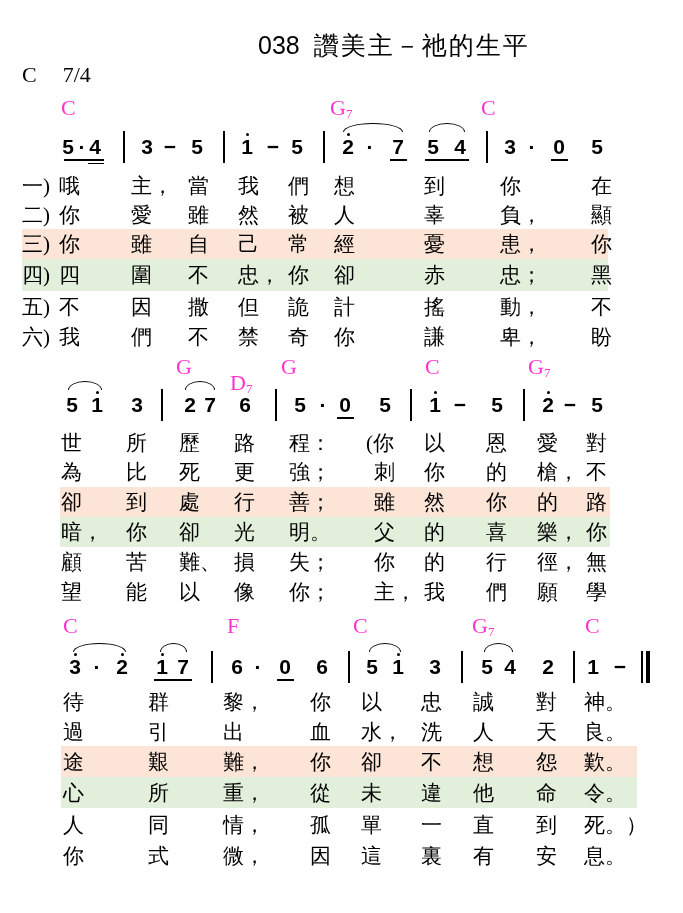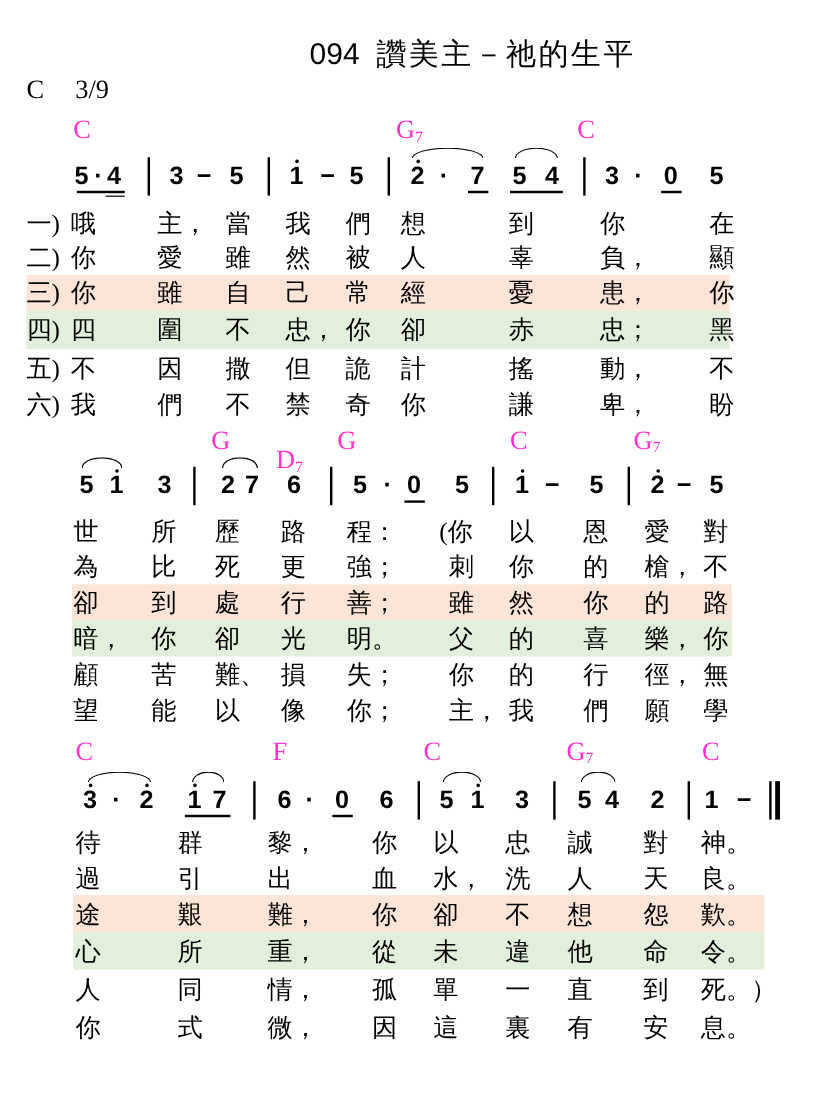--- a/index.html
+++ b/index.html
@@ -31,24 +31,24 @@
   .b5p{left:366px}
   
   .c0{left:63px}.c1{left:148px}.c2{left:223px}.c3{left:310px}.c4{left:361px}.c5{left:421px}.c6{left:473px}.c7{left:536px}.c8{left:584px}
 </style>
 </head>
 <body>
 
 <div>
 
   <div class="abs title">
-    <span class="num">094</span><span class="txt">讚美主－祂的生平</span>
+    <span class="num">038</span><span class="txt">讚美主－祂的生平</span>
   </div>
   <div class="abs meta">
-    <span>C</span><span class="ts">3/9</span>
+    <span>C</span><span class="ts">7/4</span>
   </div>
 
   <div>
     <span class="abs chord" style="left:61px;top:96px"><span>C</span><sub></sub></span>
     <span class="abs chord" style="left:330px;top:96px"><span>G</span><sub>7</sub></span>
     <span class="abs chord" style="left:481px;top:96px"><span>C</span><sub></sub></span>
 
     <div>
       <span class="n" style="left:59px;top:134px">5</span>
       <span class="n" style="left:73px;top:134px">·</span>

